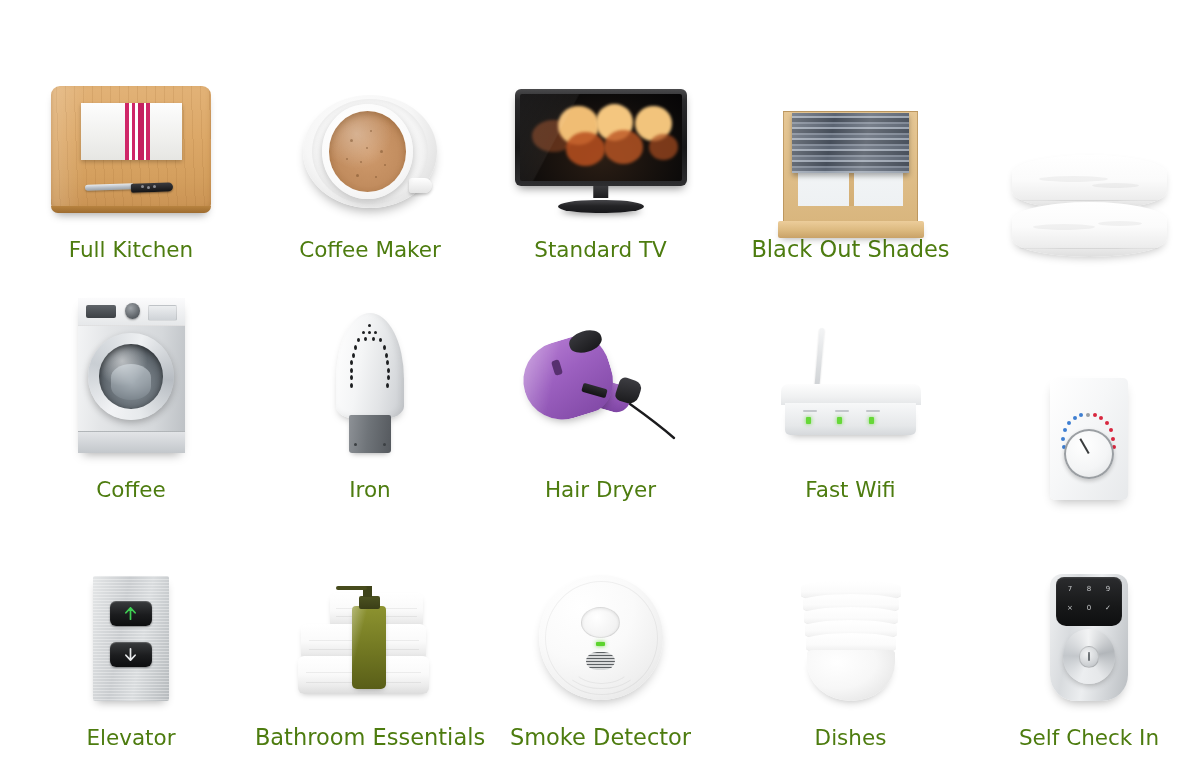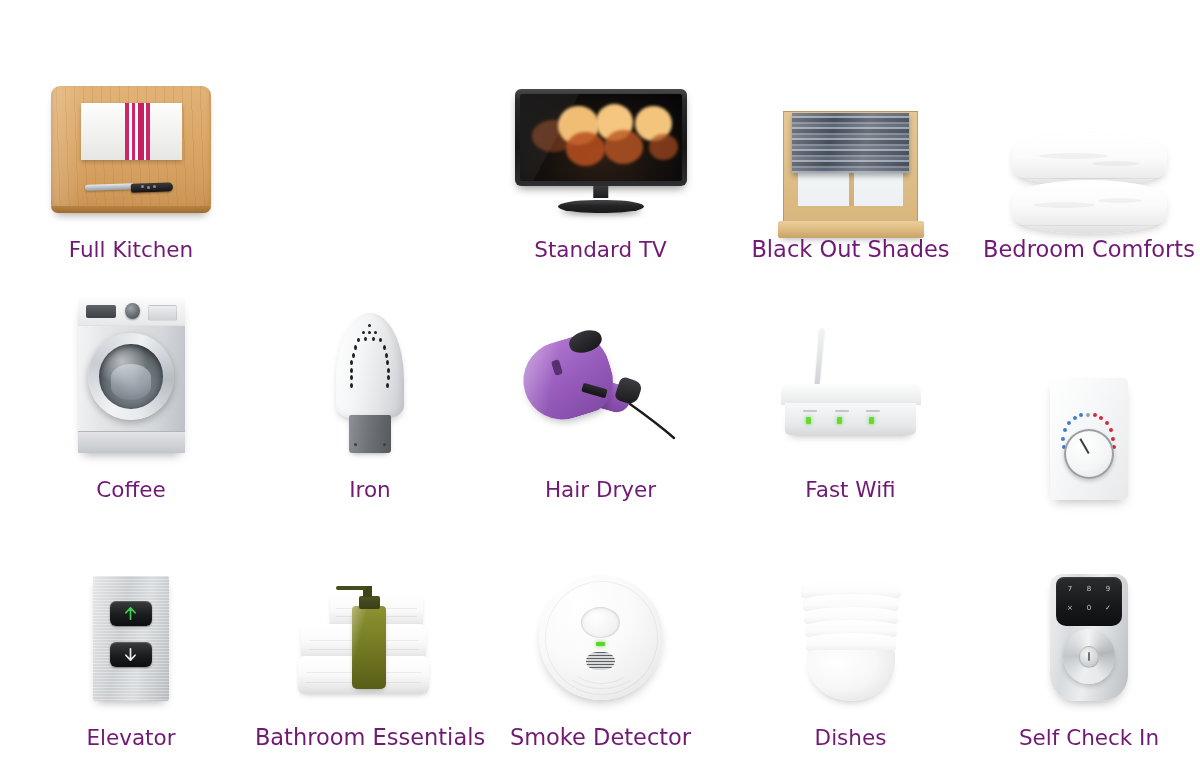--- a/index.html
+++ b/index.html
@@ -28,21 +28,21 @@
     align-items: center;
     justify-content: flex-end;
   }
   .amenity-art {
     position: relative;
     display: block;
   }
   .amenity-label {
     text-align: right;
     white-space: nowrap;
-    color: #701a75;
+    color: #4d7c0f;
     font-weight: 400;
     line-height: 1;
   }
 
   
   .col-0 { left: 0px;   width: 262px; }
   .col-1 { left: 262px; width: 216px; }
   .col-2 { left: 478px; width: 245px; }
   .col-3 { left: 723px; width: 255px; }
   .col-4 { left: 978px; width: 222px; }
@@ -594,20 +594,41 @@
         </div>
       <div class="knife-blade"></div>
       <div class="knife-handle"></div>
       <div class="knife-rivet" style="left:56%; bottom:19.5%;"></div>
       <div class="knife-rivet" style="left:64%; bottom:19.5%;"></div>
       <div class="knife-rivet" style="left:60%; bottom:18.2%;"></div>
     </div>
     <div class="amenity-label fs-21 label-gap-md">Full Kitchen</div>
   </div>
 
+  <div class="amenity-cell col-1 row-0">
+    <div class="amenity-art art-coffee">
+      <div class="saucer"></div>
+      <div class="saucer-rim"></div>
+      <div class="cup-handle"></div>
+      <div class="cup">
+        <div class="crema">
+          <div class="crema-fleck" style="left:28%; top:34%; width:3px; height:3px;"></div>
+          <div class="crema-fleck" style="left:54%; top:24%; width:2px; height:2px;"></div>
+          <div class="crema-fleck" style="left:66%; top:48%; width:3px; height:3px;"></div>
+          <div class="crema-fleck" style="left:40%; top:62%; width:2px; height:2px;"></div>
+          <div class="crema-fleck" style="left:22%; top:58%; width:2px; height:2px;"></div>
+          <div class="crema-fleck" style="left:72%; top:66%; width:2px; height:2px;"></div>
+          <div class="crema-fleck" style="left:48%; top:44%; width:2px; height:2px;"></div>
+          <div class="crema-fleck" style="left:35%; top:78%; width:3px; height:3px;"></div>
+          <div class="crema-fleck" style="left:60%; top:80%; width:2px; height:2px;"></div>
+        </div>
+      </div>
+    </div>
+    <div class="amenity-label fs-21 label-gap-md">Coffee Maker</div>
+  </div>
 
   <div class="amenity-cell col-2 row-0">
     <div class="amenity-art art-tv">
       <div class="tv-body">
         <div class="tv-screen">
           <div class="bokeh" style="left:8%;  top:30%; width:26%; height:36%; background:#8d4522; opacity:.6;"></div>
           <div class="bokeh" style="left:24%; top:14%; width:25%; height:44%; background:#f0bd74;"></div>
           <div class="bokeh" style="left:29%; top:44%; width:24%; height:38%; background:#b9501f; opacity:.85;"></div>
           <div class="bokeh" style="left:47%; top:12%; width:23%; height:42%; background:#f4c67f;"></div>
           <div class="bokeh" style="left:52%; top:42%; width:24%; height:38%; background:#bd5724; opacity:.8;"></div>
@@ -642,21 +663,20 @@
         <div class="pillow-seam"></div>
         <div class="pillow-crease" style="left:18%; top:38%; width:44%; height:6px;"></div>
         <div class="pillow-crease" style="left:52%; top:52%; width:30%; height:5px;"></div>
       </div>
       <div class="pillow pillow-bot">
         <div class="pillow-seam"></div>
         <div class="pillow-crease" style="left:14%; top:40%; width:40%; height:6px;"></div>
         <div class="pillow-crease" style="left:56%; top:34%; width:28%; height:5px;"></div>
       </div>
     </div>
-    <div class="amenity-label fs-22 label-gap-lg">Bedroom Comforts</div>
   </div>
 
   <div class="amenity-cell col-0 row-1">
     <div class="amenity-art art-washer">
       <div class="wash-body"></div>
       <div class="wash-top"></div>
       <div class="wash-display"></div>
       <div class="wash-knob"></div>
       <div class="wash-tray"></div>
       <div class="wash-door">

